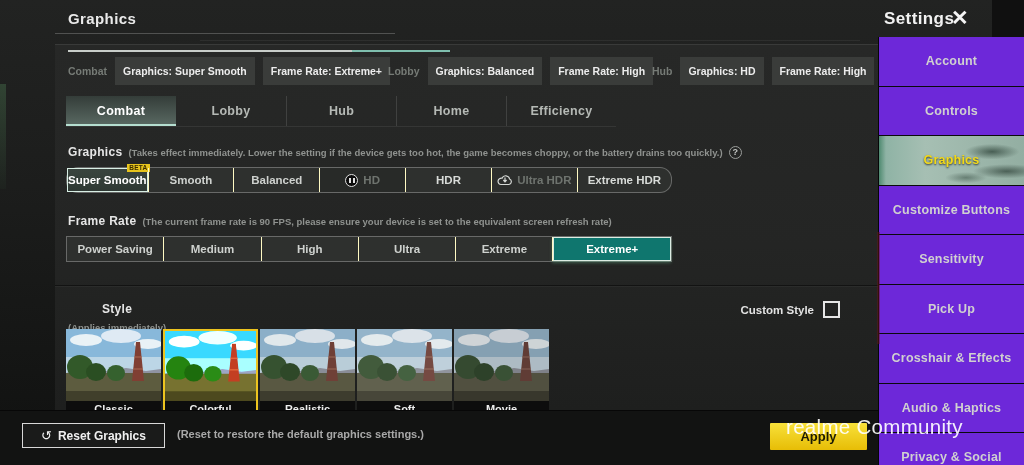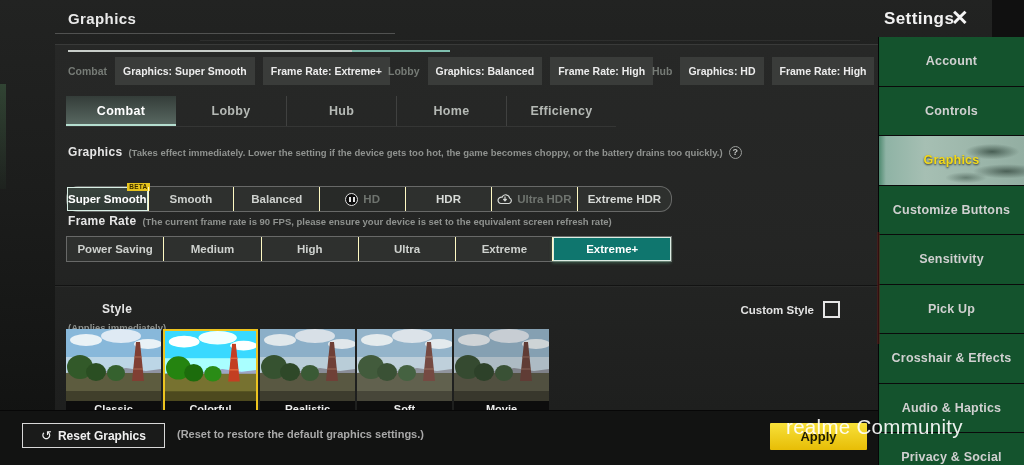--- a/index.html
+++ b/index.html
@@ -20,21 +20,21 @@
 
   .settings-title { position:absolute; left:884px; top:9px; font-size:17px; font-weight:700;
     color:#f2f2f2; letter-spacing:.4px; }
   .close-x { position:absolute; left:951px; top:5px; font-size:21px; font-weight:700;
     color:#f5f5f5; cursor:pointer; line-height:26px; }
 
   
   .sidebar { position:absolute; left:878px; top:37px; width:146px; height:428px;
     background:#19191b; overflow:hidden; border-left:1px solid #060607; }
   .sb-item { height:49.5px; display:flex; align-items:center; justify-content:center;
-    border-bottom:1px solid #0a0a0b; background:#14532d; cursor:pointer; }
+    border-bottom:1px solid #0a0a0b; background:#6d28d9; cursor:pointer; }
   .sb-item span { color:#d0d0d0; font-size:12.5px; font-weight:700; letter-spacing:.2px; text-align:center; }
   .sb-item.selected {
     background:
       radial-gradient(ellipse 42px 12px at 78% 32%, rgba(18,38,28,.6), transparent 65%),
       radial-gradient(ellipse 52px 11px at 88% 72%, rgba(14,30,22,.55), transparent 65%),
       radial-gradient(ellipse 30px 8px at 60% 85%, rgba(20,40,30,.4), transparent 70%),
       linear-gradient(90deg,#4f8a70 0px,#8fb3a5 7px,#a6bfb3 32%,#93aea2 100%); }
   .sb-item.selected span { color:#f2d91a; text-shadow:0 1px 2px rgba(0,0,0,.75); }
   .sb-red-sliver { position:absolute; left:877px; top:232px; width:3px; height:112px;
     background:rgba(105,25,25,.45); }
@@ -169,21 +169,21 @@
       <div class="tab">Hub</div>
       <div class="tab">Home</div>
       <div class="tab">Efficiency</div>
     </div>
 
     <div class="section-head" style="top:100px;">
       <span class="section-label">Graphics</span>
       <span class="section-note">(Takes effect immediately. Lower the setting if the device gets too hot, the game becomes choppy, or the battery drains too quickly.)</span>
       <span class="help-icon">?</span>
     </div>
-    <div class="seg-row" style="top:141px;border-radius:12px;">
+    <div class="seg-row" style="top:122px;border-radius:12px;">
       <div class="seg sel" style="flex:.95;">
         <span>Super Smooth</span>
         <span class="beta">BETA</span>
       </div>
       <div class="seg">
         <span>Smooth</span>
       </div>
       <div class="seg">
         <span>Balanced</span>
       </div>

